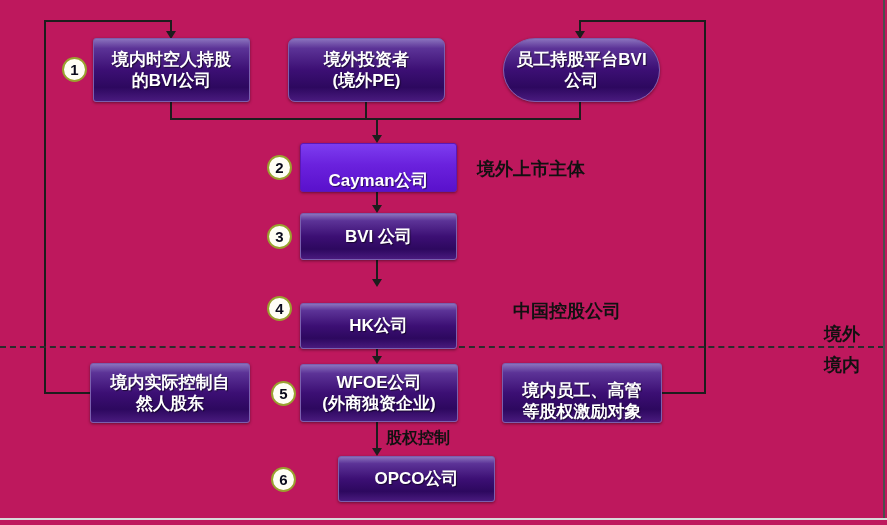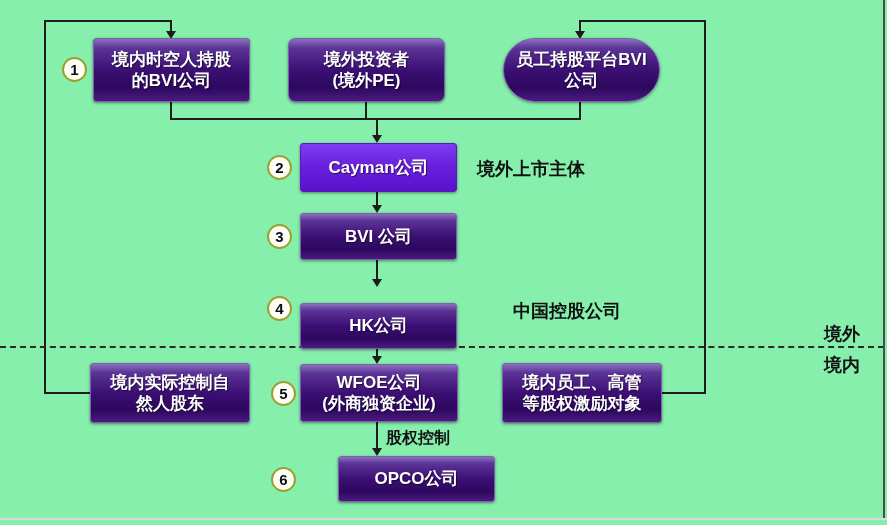--- a/index.html
+++ b/index.html
@@ -1,17 +1,17 @@
 <!DOCTYPE html>
 <html><head>
 <meta charset="utf-8">
 <style>
   html,body{margin:0;padding:0;background:#fff;}
   .stage{
-    position:relative;width:887px;height:525px;background:#86efac;
+    position:relative;width:887px;height:525px;background:#be185d;
     font-family:"Liberation Sans",sans-serif;overflow:hidden;
   }
   
   .ln{position:absolute;background:#1d1d1d;}
   .dashed{position:absolute;border-top:2px dashed #2b2b2b;height:0;background:none;}
   .arr{position:absolute;width:0;height:0;
        border-left:5px solid transparent;border-right:5px solid transparent;
        border-top:8px solid #1d1d1d;}
   
   .node{
@@ -89,21 +89,21 @@
   <div class="node" style="left:288px;top:38px;width:155px;height:62px;border-radius:7px;">
     <span>境外投资者
 (境外PE)</span>
   </div>
 
   <div class="node" style="left:503px;top:38px;width:155px;height:62px;border-radius:32px;">
     <span>员工持股平台BVI
 公司</span>
   </div>
 
-  <div class="node violet" style="left:300px;top:143px;width:155px;height:47px;">
+  <div class="node violet" style="left:300px;top:143px;width:155px;height:47px;align-items:flex-end;">
     <span>Cayman公司</span>
   </div>
 
   <div class="node" style="left:300px;top:213px;width:155px;height:45px;">
     <span>BVI 公司</span>
   </div>
 
   <div class="node" style="left:300px;top:287px;width:155px;height:44px;margin-top:16px;">
     <span>HK公司</span>
   </div>
@@ -111,21 +111,21 @@
   <div class="node" style="left:300px;top:364px;width:156px;height:56px;">
     <span>WFOE公司
 (外商独资企业)</span>
   </div>
 
   <div class="node" style="left:90px;top:363px;width:158px;height:58px;">
     <span>境内实际控制自
 然人股东</span>
   </div>
 
-  <div class="node" style="left:502px;top:363px;width:158px;height:58px;">
+  <div class="node" style="left:502px;top:363px;width:158px;height:58px;align-items:flex-end;">
     <span>境内员工、高管
 等股权激励对象</span>
   </div>
 
   <div class="node" style="left:303px;top:456px;width:155px;height:44px;margin-left:35px;">
     <span>OPCO公司</span>
   </div>
 
   <div class="num" style="left:62px;top:57px;">
       <span>1</span>

